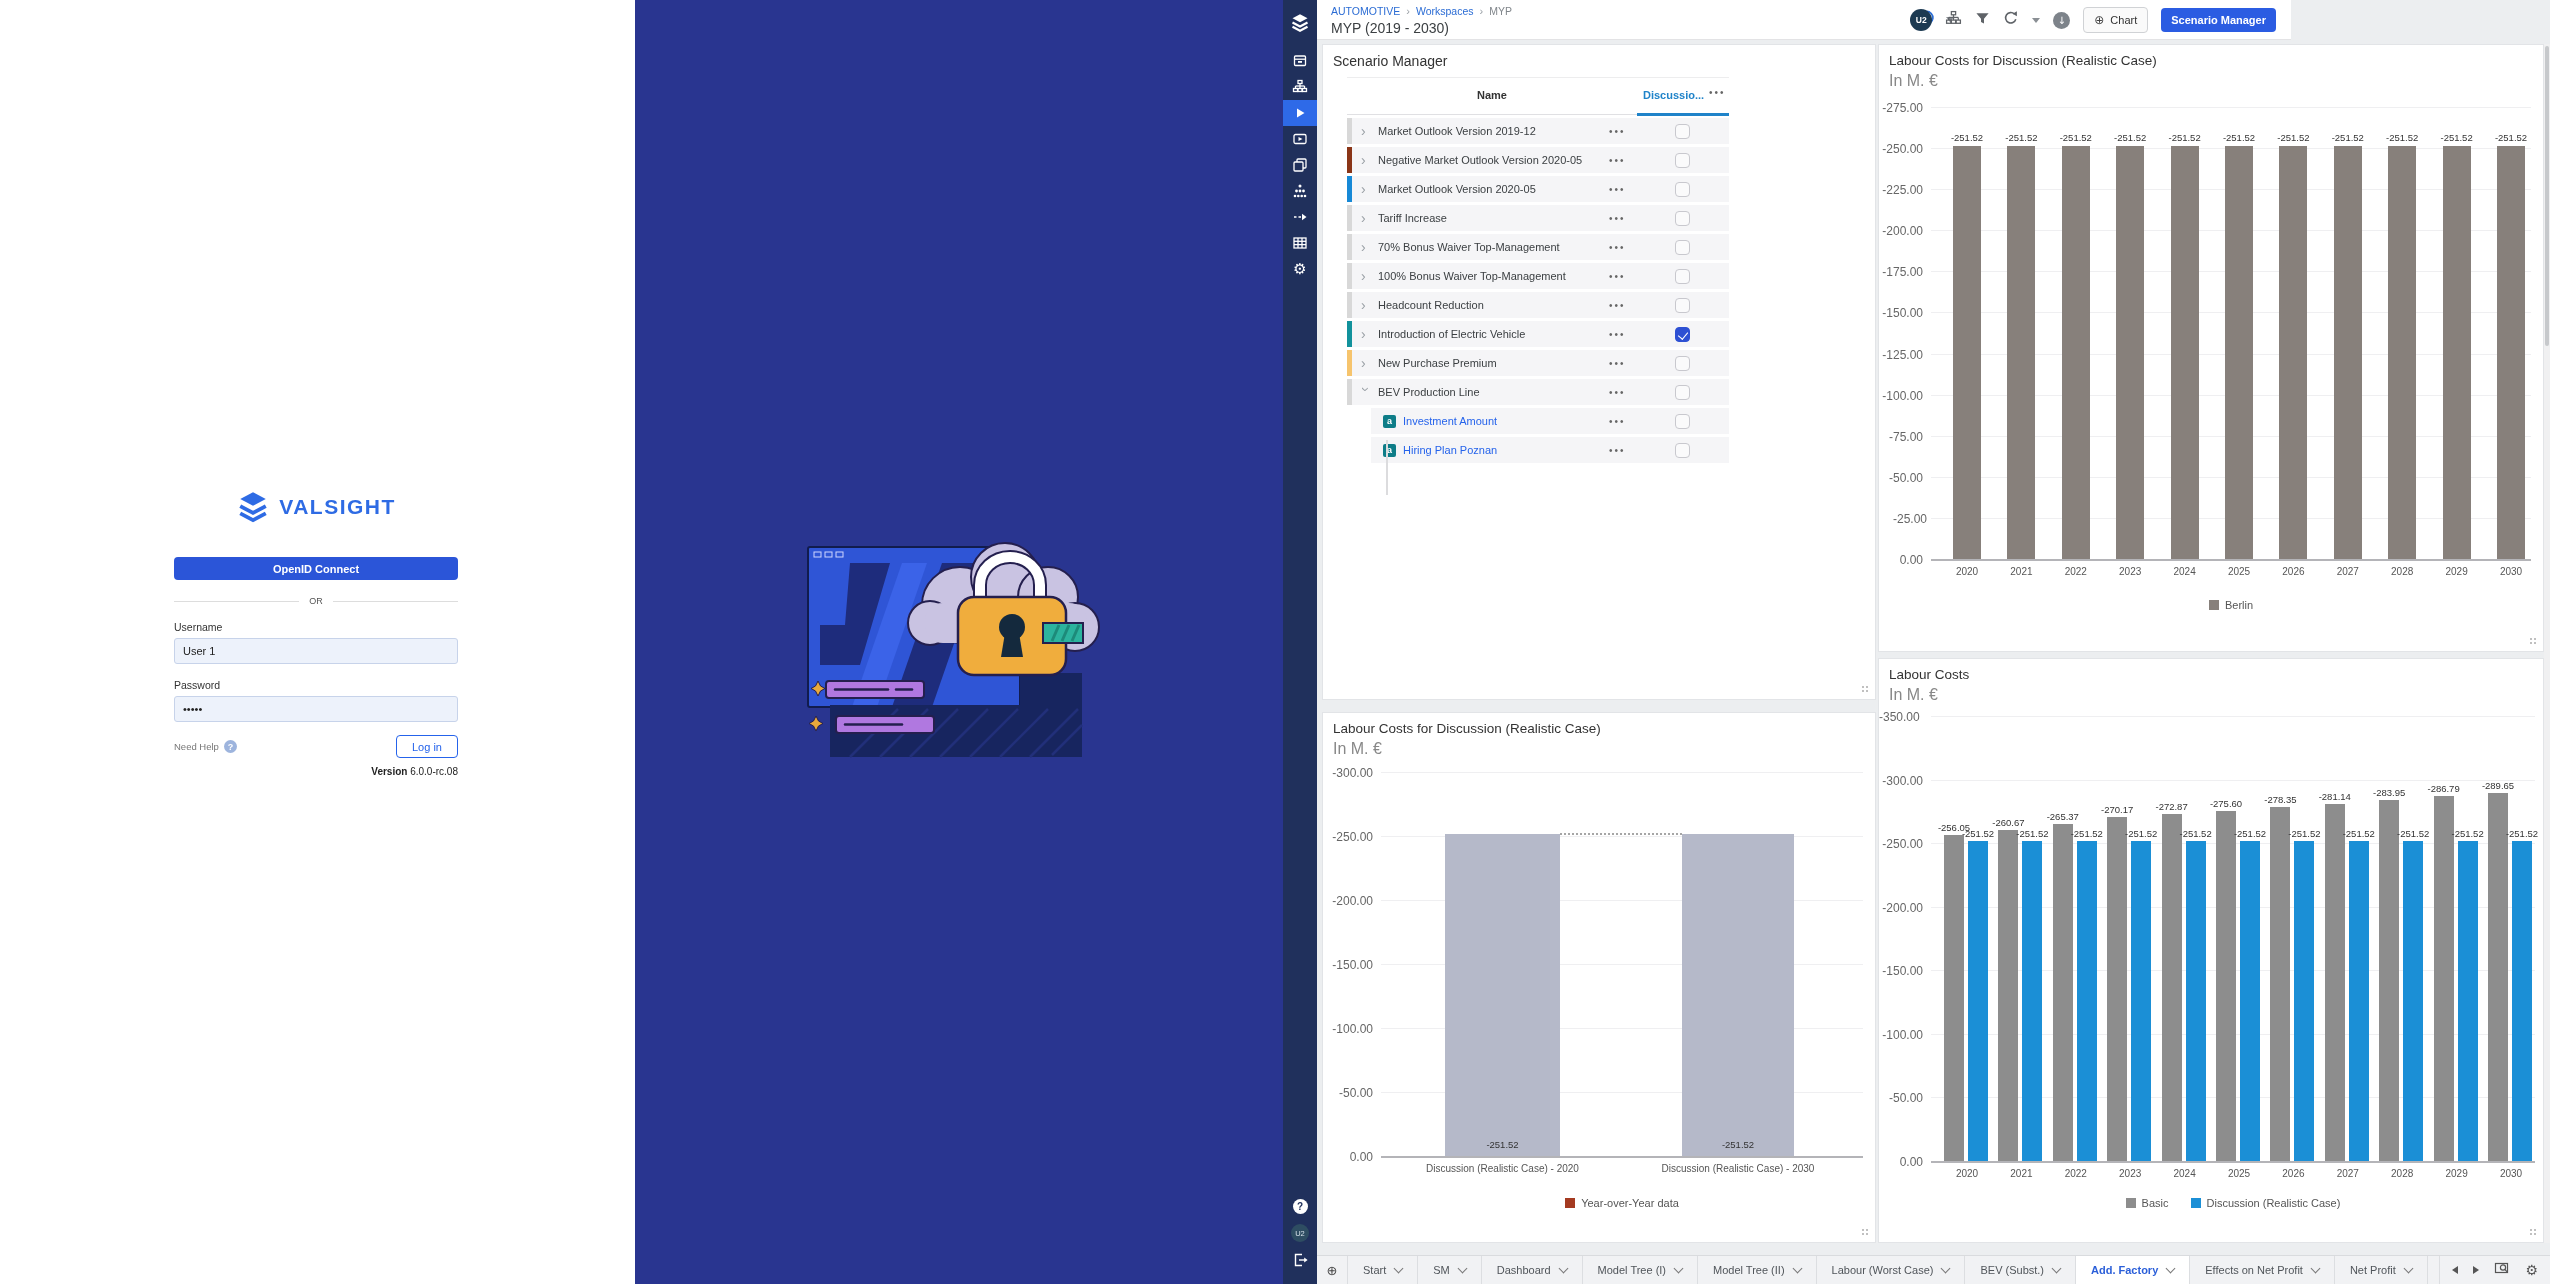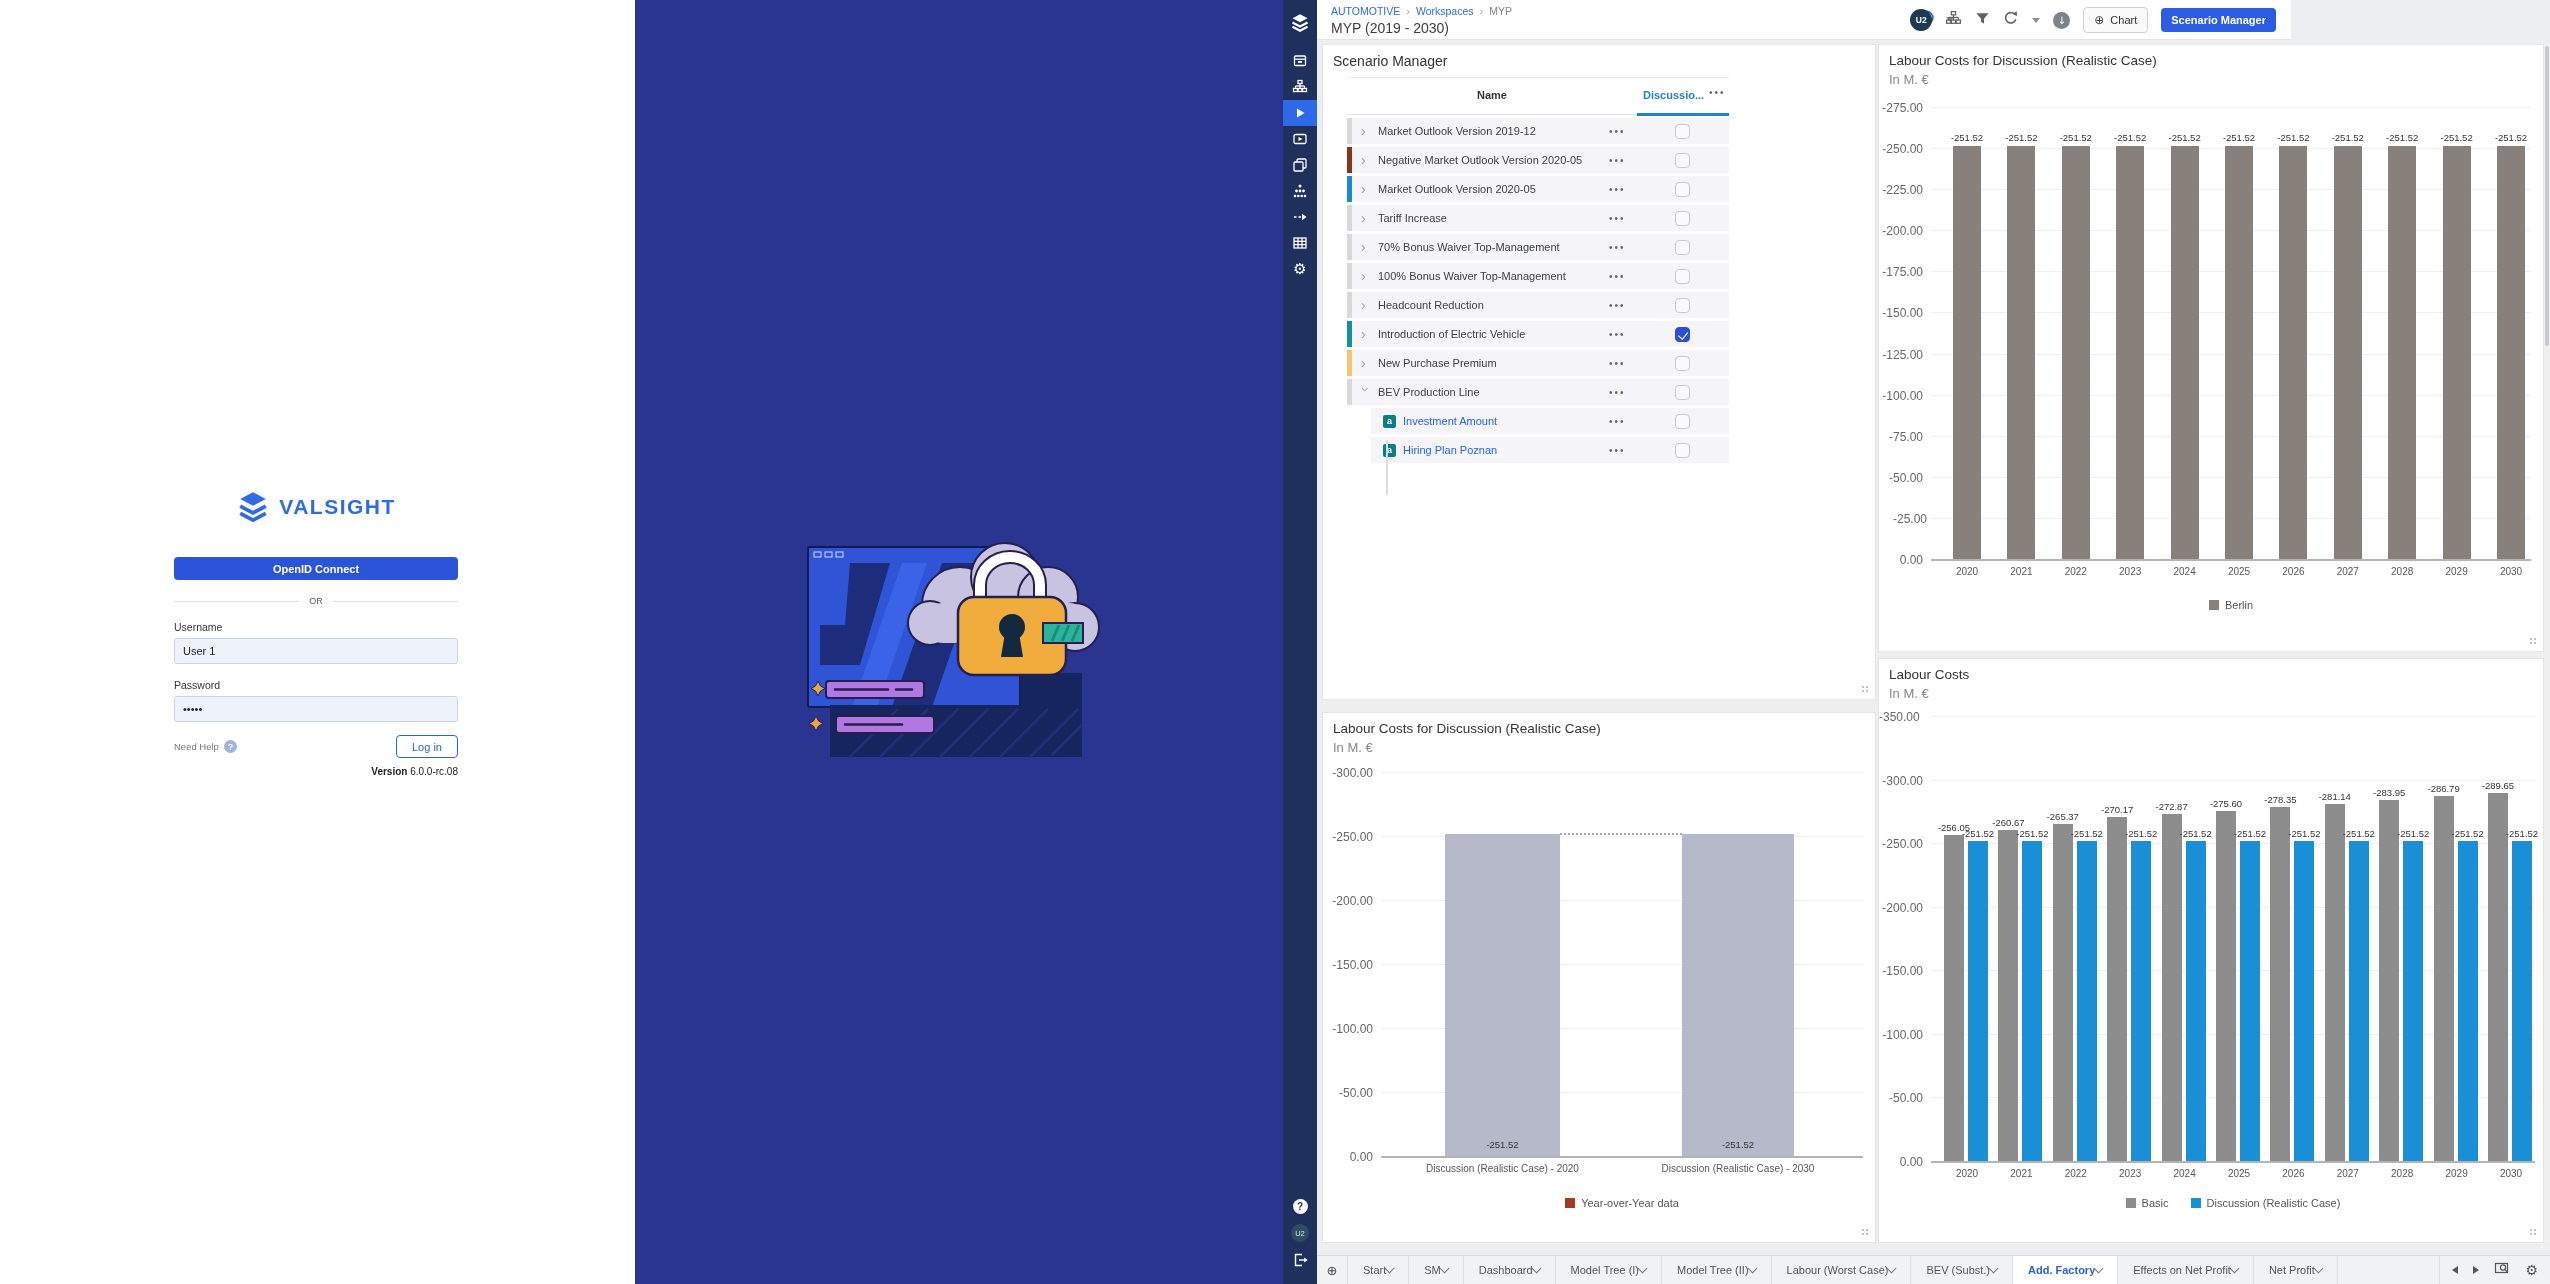--- a/index.html
+++ b/index.html
@@ -63,21 +63,21 @@
       display:flex;align-items:center;padding:0 10px;cursor:pointer;}
   .caret-down{width:0;height:0;border-left:4px solid transparent;border-right:4px solid transparent;border-top:5px solid #8a8f94;}
 
   
   .card{position:absolute;background:#fff;border:1px solid #e2e4e7;box-sizing:border-box;}
   #card-scenario{left:5px;top:44px;width:554px;height:656px;}
   #card-chart1{left:5px;top:712px;width:554px;height:531px;}
   #card-chart0{left:561px;top:44px;width:666px;height:608px;}
   #card-chart2{left:561px;top:658px;width:666px;height:585px;}
   .card .ctitle{position:absolute;left:10px;top:8px;font-size:13.5px;color:#333;}
-  .card .csub{position:absolute;left:10px;top:27px;font-size:13px;color:#888;}
+  .card .csub{position:absolute;left:10px;top:27px;font-size:16px;color:#888;}
   .resize{position:absolute;right:5px;bottom:5px;width:9px;height:9px;
       background-image:radial-gradient(#c0c0c0 1px,transparent 1.2px);background-size:4px 4px;cursor:nwse-resize;}
 
   
   .sc-table{position:absolute;left:24px;top:32px;width:382px;}
   .sc-head{position:relative;height:36px;border-top:1px solid #ededee;border-bottom:1px solid #e0e0e3;}
   .sc-head .name{position:absolute;left:0;width:290px;text-align:center;top:11px;font-size:11px;font-weight:bold;color:#333;cursor:pointer;}
   .sc-head .disc{position:absolute;left:296px;top:11px;font-size:11px;font-weight:bold;color:#1f83c9;cursor:pointer;}
   .sc-head .hdots{position:absolute;left:362px;top:9px;color:#666;font-size:10px;letter-spacing:2px;cursor:pointer;}
   .sc-head .underline{position:absolute;left:290px;width:92px;bottom:-2px;height:3px;background:#1f83c9;}
@@ -110,21 +110,21 @@
   .connector{position:absolute;border-top:2px dotted #a6a6a6;}
 
   
   .vscroll{position:absolute;left:1227px;top:44px;width:6px;height:1199px;background:#f0f0f1;}
   .vscroll .thumb{position:absolute;left:1px;top:2px;width:4px;height:300px;background:#c7c9cc;border-radius:2px;cursor:pointer;}
 
   
   .tabbar{position:absolute;left:0;top:1255px;width:1233px;height:29px;background:#f1f2f4;
       border-top:1px solid #d9dbde;display:flex;align-items:stretch;box-sizing:border-box;}
   .tb-add{width:30px;display:flex;align-items:center;justify-content:center;border-right:1px solid #dcdee1;color:#444;font-size:13px;cursor:pointer;}
-  .tab{display:flex;align-items:center;padding:0 15px;border-right:1px solid #dcdee1;font-size:11px;color:#50555a;cursor:pointer;white-space:nowrap;}
+  .tab{display:flex;align-items:center;gap:9px;padding:0 15px;border-right:1px solid #dcdee1;font-size:11px;color:#50555a;cursor:pointer;white-space:nowrap;}
   .tab.active{background:#fff;color:#2b5fd9;font-weight:bold;}
   .chev-d{width:6px;height:6px;border-right:1.5px solid #777;border-bottom:1.5px solid #777;transform:rotate(45deg);margin-top:-4px;flex:none;}
   .tb-right{margin-left:auto;display:flex;align-items:center;gap:15px;padding:0 12px;border-left:1px solid #dcdee1;}
   .tri-l{width:0;height:0;border-top:4px solid transparent;border-bottom:4px solid transparent;border-right:6px solid #555;cursor:pointer;}
   .tri-r{width:0;height:0;border-top:4px solid transparent;border-bottom:4px solid transparent;border-left:6px solid #555;cursor:pointer;}
 </style>
 </head>
 <body>
 
 <div class="page">

